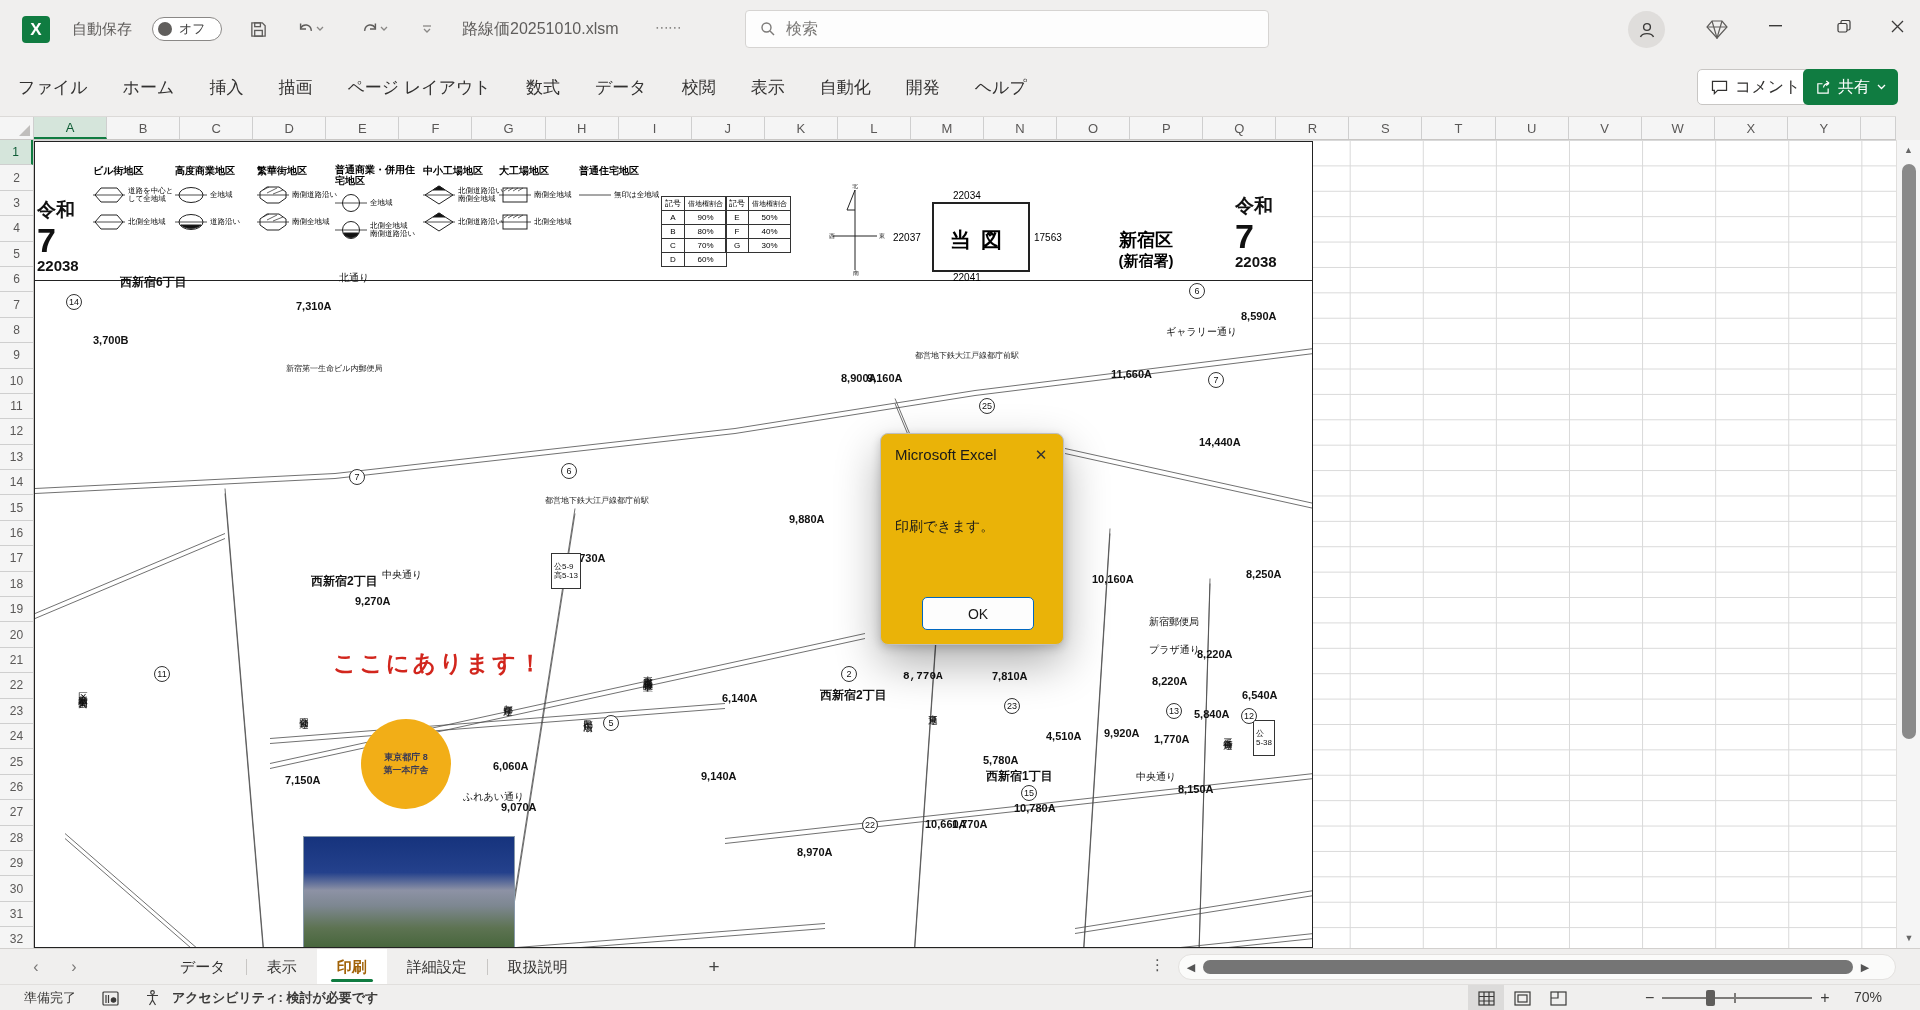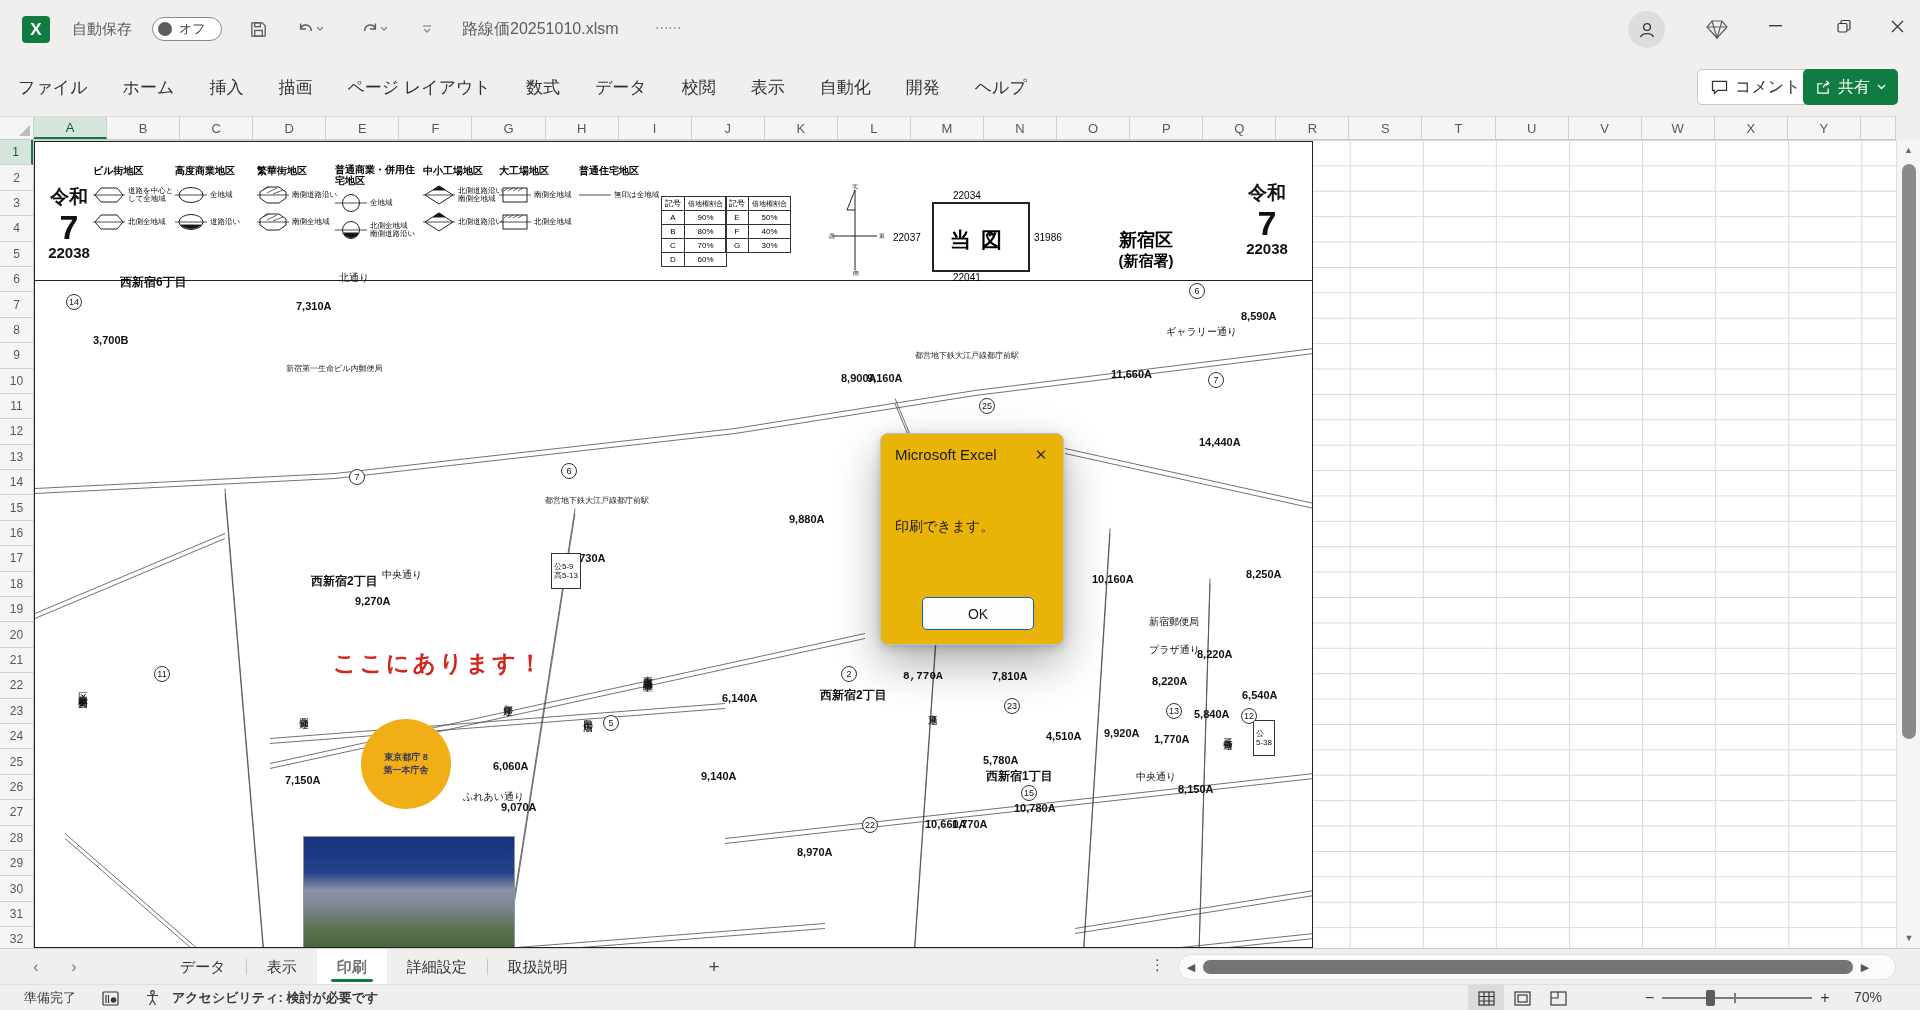--- a/index.html
+++ b/index.html
@@ -45,21 +45,21 @@
 
   
   .vscroll { position:absolute; left:1896px; top:140px; width:24px; height:808px; background:#f5f5f5; border-left:1px solid #e1dfdd; }
   .vscroll .arr { width:100%; height:20px; display:flex; align-items:center; justify-content:center; color:#666; font-size:9px; }
   .vscroll .thumb { position:absolute; left:5px; top:24px; width:14px; height:575px; background:#8a8a8a; border-radius:7px; }
   .vscroll .arr.down { position:absolute; bottom:0; }
 
   
   .mapobj { position:absolute; left:0px; top:1px; width:1279px; height:807px; background:#fff; border:1px solid #222; overflow:hidden; }
   .legendband { position:absolute; left:0; top:0; width:100%; height:139px; border-bottom:1px solid #222; background:#fff; }
-  .era { position:absolute; width:64px; text-align:center; color:#111; }
+  .era { position:absolute; width:64px; text-align:left; color:#111;margin-top:13px; }
   .era .e1 { font-size:19px; font-weight:bold; }
   .era .e2 { font-size:34px; font-weight:bold; line-height:34px; }
   .era .e3 { font-size:15px; font-weight:bold; }
   .lsec { position:absolute; top:22px; width:84px; }
   .lsec .ltitle { font-size:10px; font-weight:bold; color:#000; white-space:nowrap; }
   .lsec.wrap .ltitle { white-space:normal; line-height:11px; }
   .lrow { display:flex; align-items:center; margin-top:7px; gap:3px; }
   .lrow .llab { font-size:7.5px; color:#000; line-height:8px; width:46px; }
   .ratetable { position:absolute; top:54px; border-collapse:collapse; }
   .ratetable td,.ratetable th { border:1px solid #333; font-size:8px; padding:0 3px; text-align:center; color:#000; height:14px; font-weight:normal; }
@@ -88,21 +88,21 @@
   .dlg-title { position:absolute; left:14px; top:12px; font-size:15px; color:#1a1a1a; }
   .dlg-close { position:absolute; right:10px; top:9px; width:24px; height:24px; display:flex; align-items:center; justify-content:center; font-size:15px; color:#333; }
   .dlg-msg { position:absolute; left:14px; top:84px; font-size:14px; color:#1a1a1a; }
   .dlg-ok { position:absolute; left:41px; top:163px; width:112px; height:33px; background:#fdfdfd; border:1.5px solid #0067c0; border-radius:5px; font-size:14px; color:#1a1a1a; display:flex; align-items:center; justify-content:center; }
 
   
   .sheetbar { position:absolute; left:0; top:948px; width:1920px; height:36px; background:#f0efee; border-top:1px solid #d2d0ce; }
   .snav { position:absolute; top:6px; width:24px; height:24px; display:flex; align-items:center; justify-content:center; color:#7a7877; font-size:16px; }
   .stabs { position:absolute; left:160px; top:0; height:36px; display:flex; align-items:center; }
   .stab { font-size:15px; color:#323130; padding:0 20px; height:36px; display:flex; align-items:center; position:relative; }
-  .stab.active { background:#fff; color:#737373; font-weight:bold; }
+  .stab.active { background:#fff; color:#a16207; font-weight:bold; }
   .stab.active:after { content:""; position:absolute; left:14px; right:14px; bottom:3px; height:3px; background:#107c41; border-radius:2px; }
   .stab-sep { width:1px; height:16px; background:#c8c6c4; }
   .addsheet { position:absolute; left:700px; top:4px; width:28px; height:28px; font-size:19px; color:#444; display:flex; align-items:center; justify-content:center; }
   .sheetmore { position:absolute; left:1150px; top:7px; font-size:15px; color:#555; letter-spacing:0; }
   .hscroll { position:absolute; left:1178px; top:5px; width:718px; height:26px; background:#fbfbfa; border:1px solid #e3e1df; border-radius:13px; display:flex; align-items:center; }
   .hscroll .harr { width:24px; text-align:center; color:#555; font-size:11px; }
   .hscroll .hthumb { height:14px; width:650px; background:#757575; border-radius:7px; }
 
   
   .statusbar { position:absolute; left:0; top:984px; width:1920px; height:26px; background:#f0efee; border-top:1px solid #e1dfdd; font-size:13px; color:#3b3a39; }
@@ -157,20 +157,27 @@
         </svg>
     </div>
     <div class="qat-btn" style="left:414px;width:26px">
       <svg width="10" height="9" viewBox="0 0 10 9" fill="none" stroke="#8a8886" stroke-width="1.3">
           <path d="M1 1 H9"></path>
           <path d="M2 4 L5 7 L8 4"></path>
         </svg>
     </div>
     <span class="doc-title">路線価20251010.xlsm</span>
     <span class="doc-more">⋯⋯</span>
+    <div class="searchbox">
+      <svg width="16" height="16" viewBox="0 0 16 16" fill="none" stroke="#7c7a78" stroke-width="1.4">
+          <circle cx="6.5" cy="6.5" r="4.5"></circle>
+          <path d="M10 10 L14 14"></path>
+        </svg>
+      <span class="ph">検索</span>
+    </div>
     <div class="avatar">
       <svg width="20" height="20" viewBox="0 0 20 20" fill="none" stroke="#3b3a39" stroke-width="1.4">
           <circle cx="10" cy="7" r="3.4"></circle>
           <path d="M3.5 17 C5 12.5 15 12.5 16.5 17"></path>
         </svg>
     </div>
     <div class="gem">
       <svg width="22" height="19" viewBox="0 0 22 19" fill="none" stroke="#5f5d5b" stroke-width="1.2">
           <path d="M6 1 H16 L21 7 L11 18 L1 7 Z"></path>
           <path d="M1 7 H21 M6 1 L11 18 L16 1"></path>
@@ -499,21 +506,21 @@
             <text x="30" y="4" font-size="6" fill="#222" stroke="none" text-anchor="middle">北</text>
             <text x="4" y="54" font-size="6" fill="#222" stroke="none">西</text>
             <text x="54" y="54" font-size="6" fill="#222" stroke="none">東</text>
             <text x="28" y="91" font-size="6" fill="#222" stroke="none">南</text>
           </svg>
         <div class="tznum" style="left:918px;top:48px">22034</div>
         <div class="tozu" style="left:897px;top:60px;width:98px;height:70px">
           <div class="tz">当図</div>
         </div>
         <div class="tznum" style="left:858px;top:90px">22037</div>
-        <div class="tznum" style="left:999px;top:90px">31986</div>
+        <div class="tznum" style="left:999px;top:90px">17563</div>
         <div class="tznum" style="left:918px;top:130px">22041</div>
         <div class="ward" style="left:1056px;top:86px;width:110px">
           <div class="w1">新宿区</div>
           <div class="w2">(新宿署)</div>
         </div>
         <div class="era" style="left:1200px;top:38px">
           <div class="e1">令和</div>
           <div class="e2">7</div>
           <div class="e3">22038</div>
         </div>

